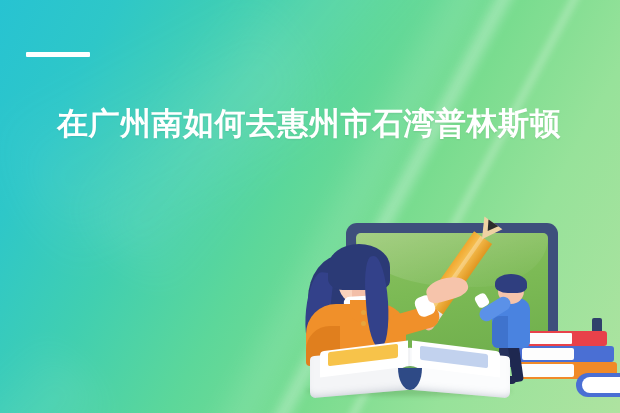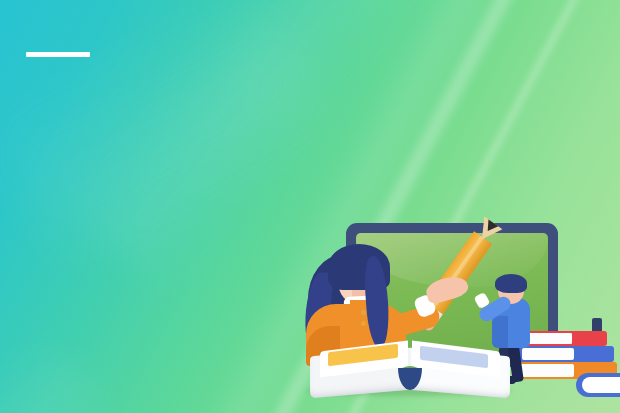--- a/index.html
+++ b/index.html
@@ -114,20 +114,21 @@
 
   <div class="streak s4"></div>
   <div class="streak s6"></div>
   <div class="streak s5"></div>
   <div class="streak s3"></div>
   <div class="streak s1"></div>
   <div class="streak s2"></div>
 
   <div class="dash"></div>
 
+  <div class="title">在广州南如何去惠州市石湾普林斯顿</div>
 
   <div id="art">
 
     <div class="monitor"></div>
     <div class="monitor-inner"></div>
     <div class="screen-gloss"></div>
     <div class="monitor-stand"></div>
     <div class="monitor-base"></div>
 
     <div class="bk-dark"></div>

